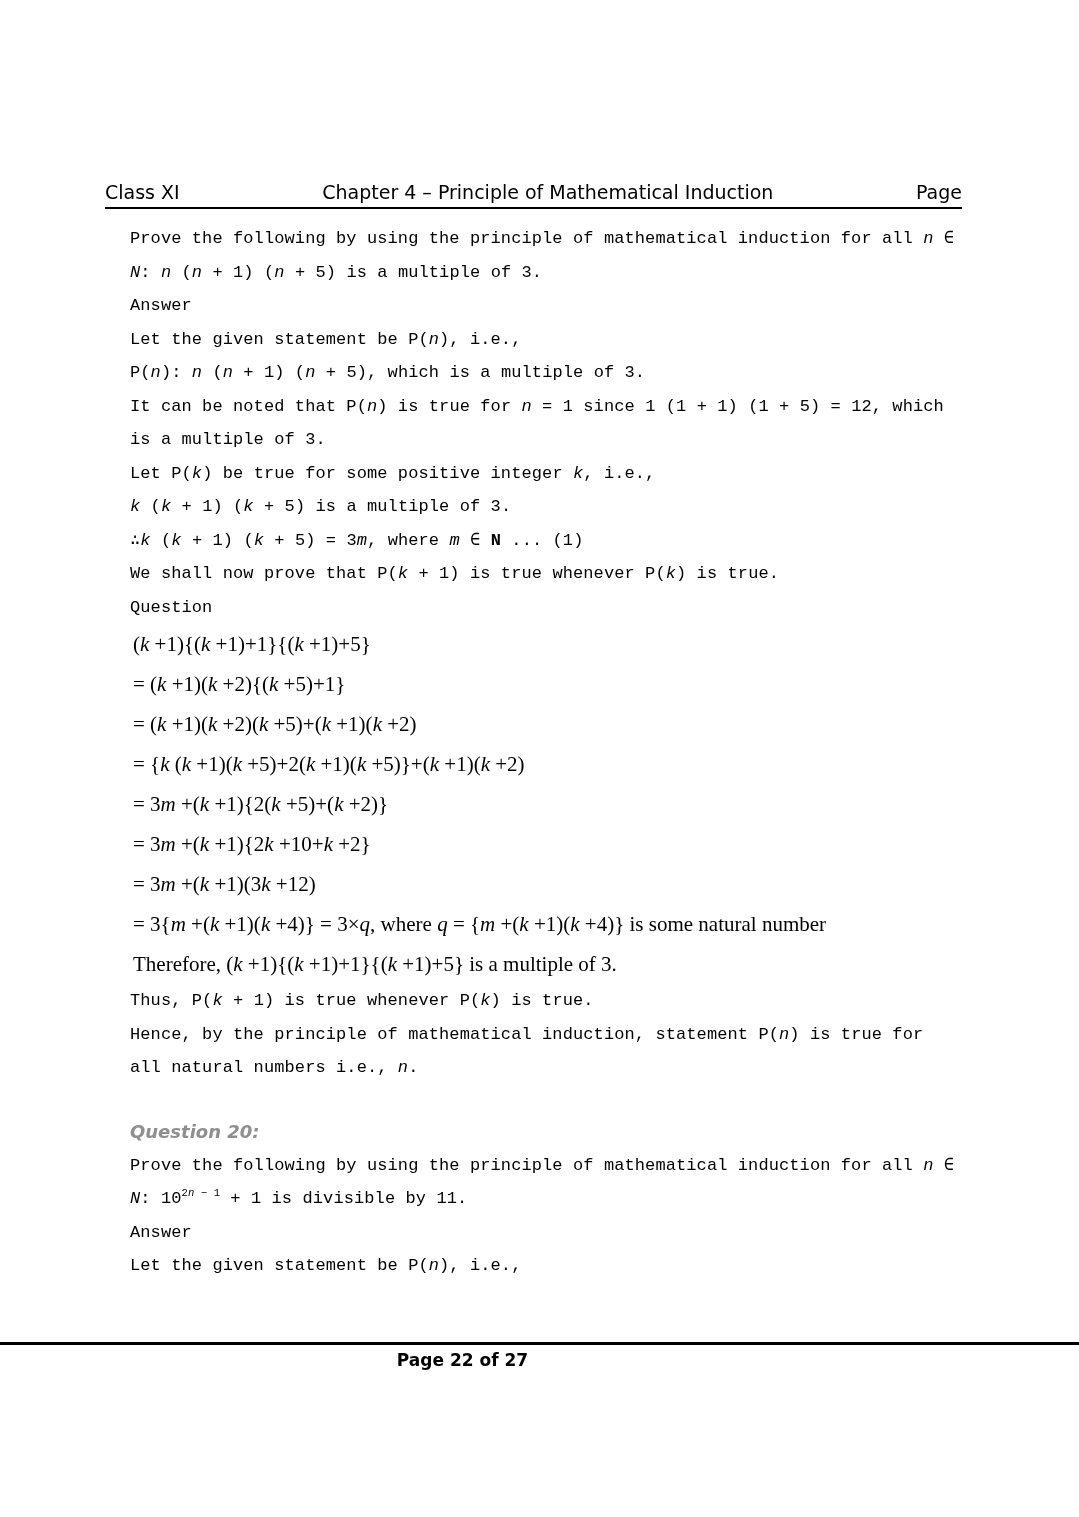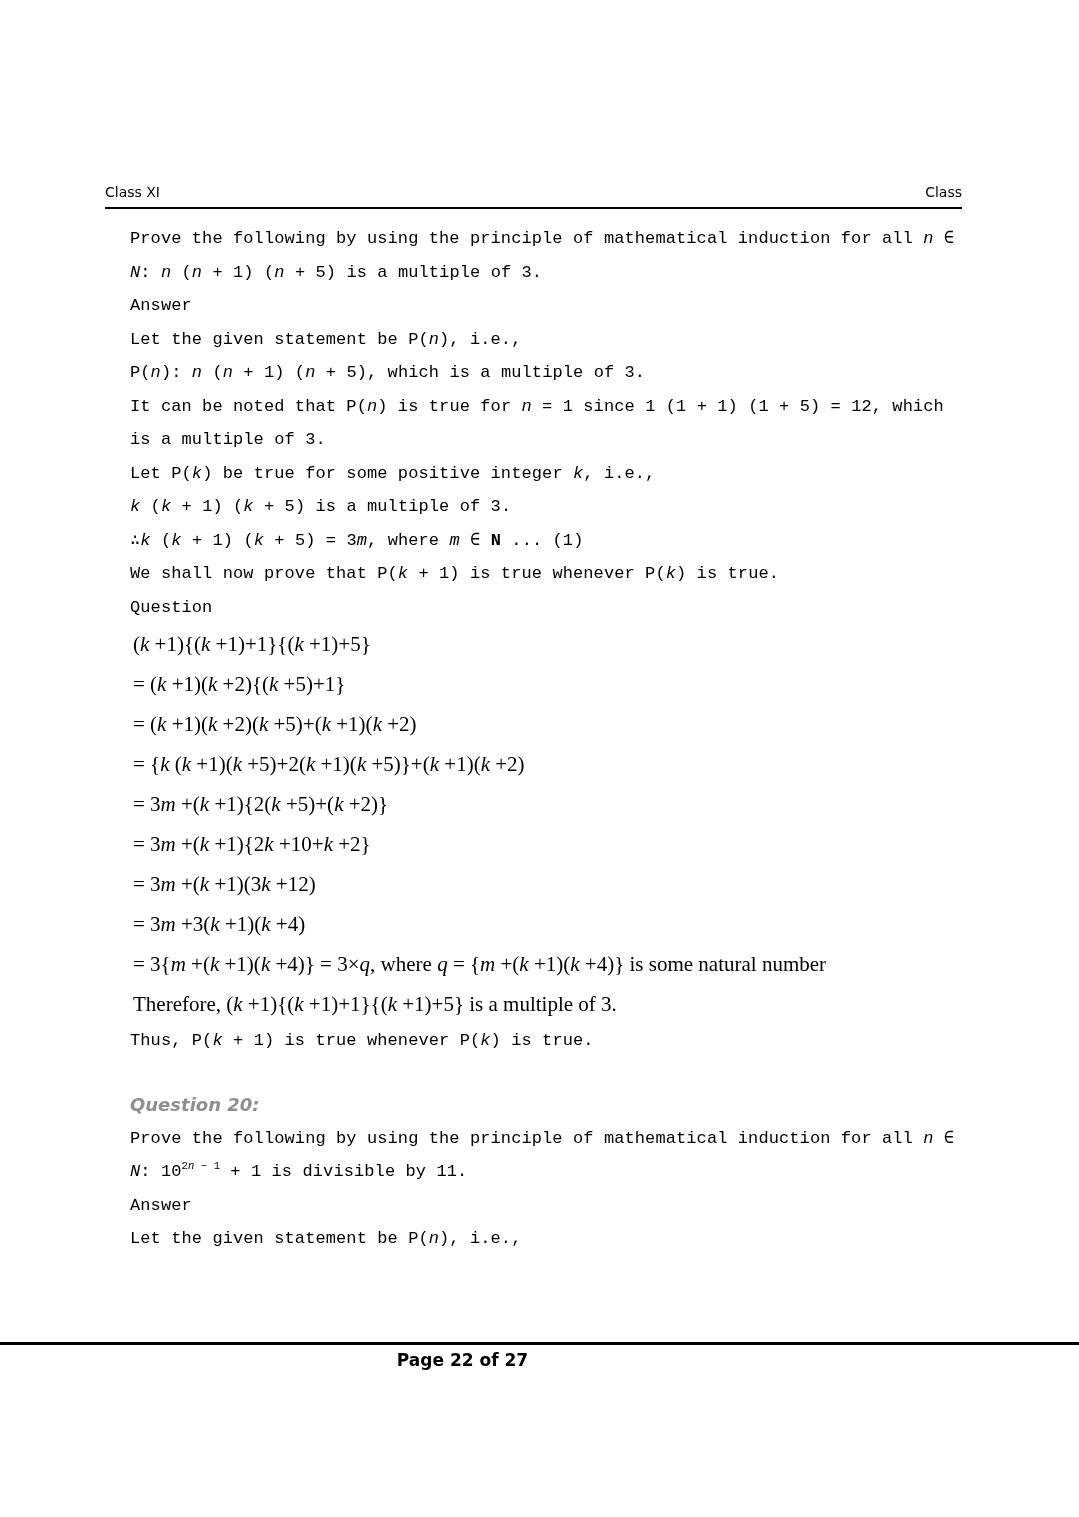--- a/index.html
+++ b/index.html
@@ -14,21 +14,21 @@
   }
   
   .header {
     position: absolute;
     top: 181px;
     left: 105px;
     width: 857px;
     display: flex;
     justify-content: space-between;
     align-items: baseline;
-    font-size: 14px;
+    font-size: 19px;
     line-height: 22px;
   }
   .header-rule {
     position: absolute;
     top: 207px;
     left: 105px;
     width: 857px;
     height: 2px;
     background: #000000;
   }
@@ -84,21 +84,22 @@
     font-weight: bold;
   }
 </style>
 </head>
 <body>
 
 <div class="page">
 
   <div class="header">
     <span>Class XI</span>
-    <span>Class</span>
+    <span>Chapter 4 – Principle of Mathematical Induction</span>
+    <span>Page</span>
   </div>
   <div class="header-rule"></div>
 
   <div class="content">
       <p class="text">Prove the following by using the principle of mathematical induction for all <i>n</i> ∈ <i>N</i>: <i>n</i> (<i>n</i> + 1) (<i>n</i> + 5) is a multiple of 3.</p>
       <p class="text">Answer</p>
       <p class="text">Let the given statement be P(<i>n</i>), i.e.,</p>
       <p class="text">P(<i>n</i>): <i>n</i> (<i>n</i> + 1) (<i>n</i> + 5), which is a multiple of 3.</p>
       <p class="text">It can be noted that P(<i>n</i>) is true for <i>n</i> = 1 since 1 (1 + 1) (1 + 5) = 12, which is a multiple of 3.</p>
       <p class="text">Let P(<i>k</i>) be true for some positive integer <i>k</i>, i.e.,</p>
@@ -106,24 +107,24 @@
       <p class="text">∴<i>k</i> (<i>k</i> + 1) (<i>k</i> + 5) = 3<i>m</i>, where <i>m</i> ∈ <b>N</b> ... (1)</p>
       <p class="text">We shall now prove that P(<i>k</i> + 1) is true whenever P(<i>k</i>) is true.</p>
       <p class="text">Question</p>
       <p class="math">(<i>k</i> +1){(<i>k</i> +1)+1}{(<i>k</i> +1)+5}</p>
       <p class="math">= (<i>k</i> +1)(<i>k</i> +2){(<i>k</i> +5)+1}</p>
       <p class="math">= (<i>k</i> +1)(<i>k</i> +2)(<i>k</i> +5)+(<i>k</i> +1)(<i>k</i> +2)</p>
       <p class="math">= {<i>k</i> (<i>k</i> +1)(<i>k</i> +5)+2(<i>k</i> +1)(<i>k</i> +5)}+(<i>k</i> +1)(<i>k</i> +2)</p>
       <p class="math">= 3<i>m</i> +(<i>k</i> +1){2(<i>k</i> +5)+(<i>k</i> +2)}</p>
       <p class="math">= 3<i>m</i> +(<i>k</i> +1){2<i>k</i> +10+<i>k</i> +2}</p>
       <p class="math">= 3<i>m</i> +(<i>k</i> +1)(3<i>k</i> +12)</p>
-      <p class="math">= 3<i>m</i> +3(<i>k</i> +1)(<i>k</i> +4)</p>
       <p class="math">= 3{<i>m</i> +(<i>k</i> +1)(<i>k</i> +4)} = 3×<i>q</i>, where <i>q</i> = {<i>m</i> +(<i>k</i> +1)(<i>k</i> +4)} is some natural number</p>
       <p class="math">Therefore, (<i>k</i> +1){(<i>k</i> +1)+1}{(<i>k</i> +1)+5} is a multiple of 3.</p>
       <p class="text">Thus, P(<i>k</i> + 1) is true whenever P(<i>k</i>) is true.</p>
+      <p class="text">Hence, by the principle of mathematical induction, statement P(<i>n</i>) is true for all natural numbers i.e., <i>n</i>.</p>
       <div class="spacer"></div>
       <p class="question" style="color: rgb(143, 143, 143);">Question 20:</p>
       <p class="text">Prove the following by using the principle of mathematical induction for all <i>n</i> ∈ <i>N</i>: 10<sup>2<i>n</i> − 1</sup> + 1 is divisible by 11.</p>
       <p class="text">Answer</p>
       <p class="text">Let the given statement be P(<i>n</i>), i.e.,</p>
     </div>
 
   <div class="footer-rule"></div>
   <div class="footer-text">Page 22 of 27</div>
 

